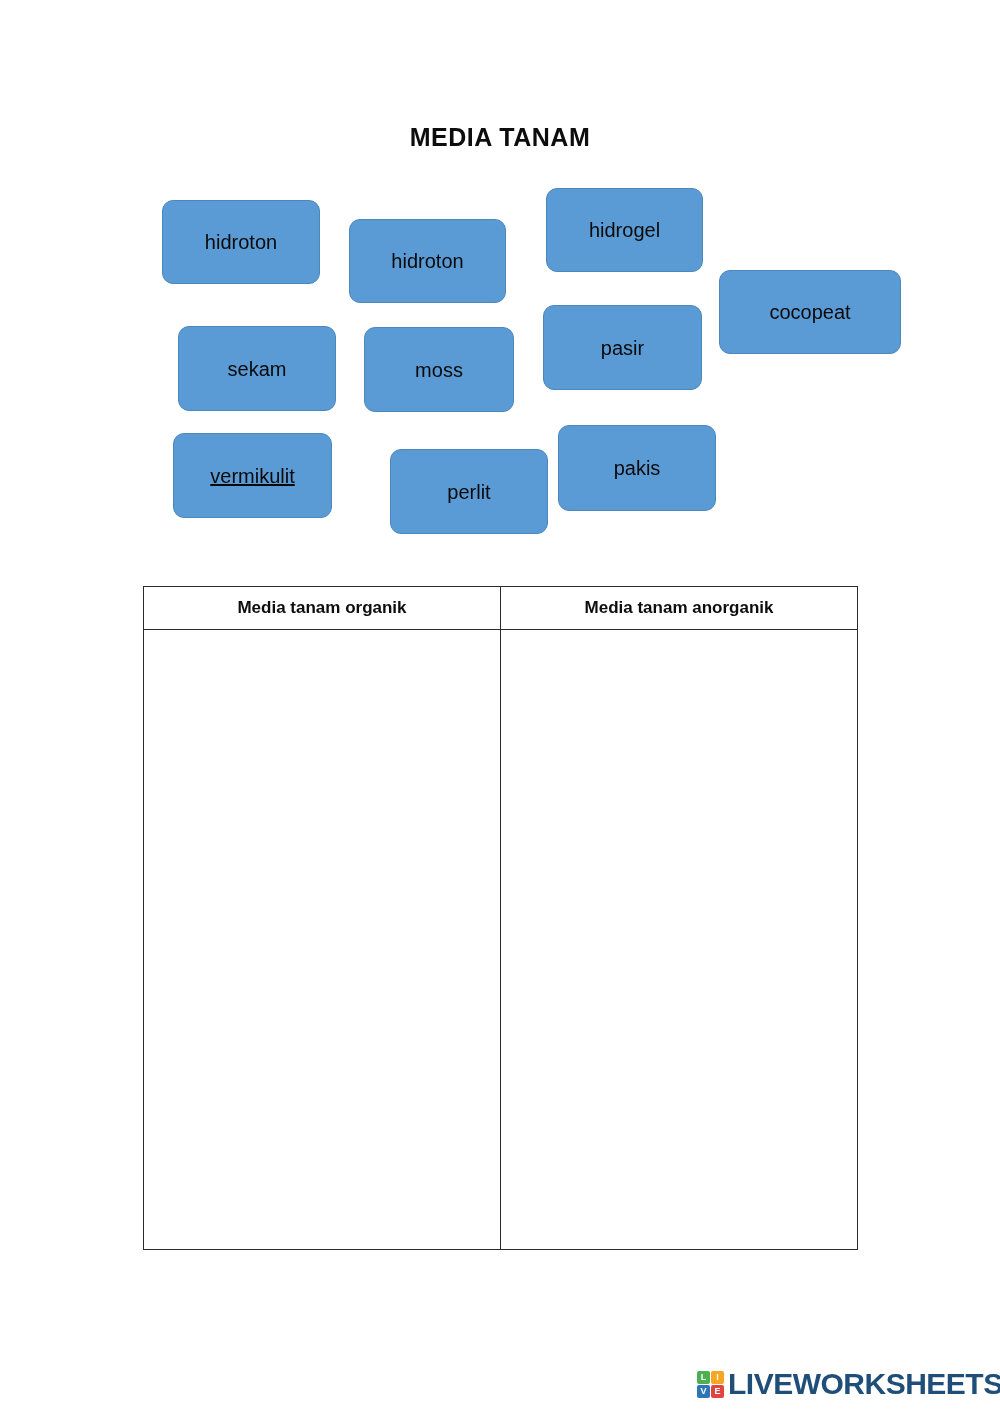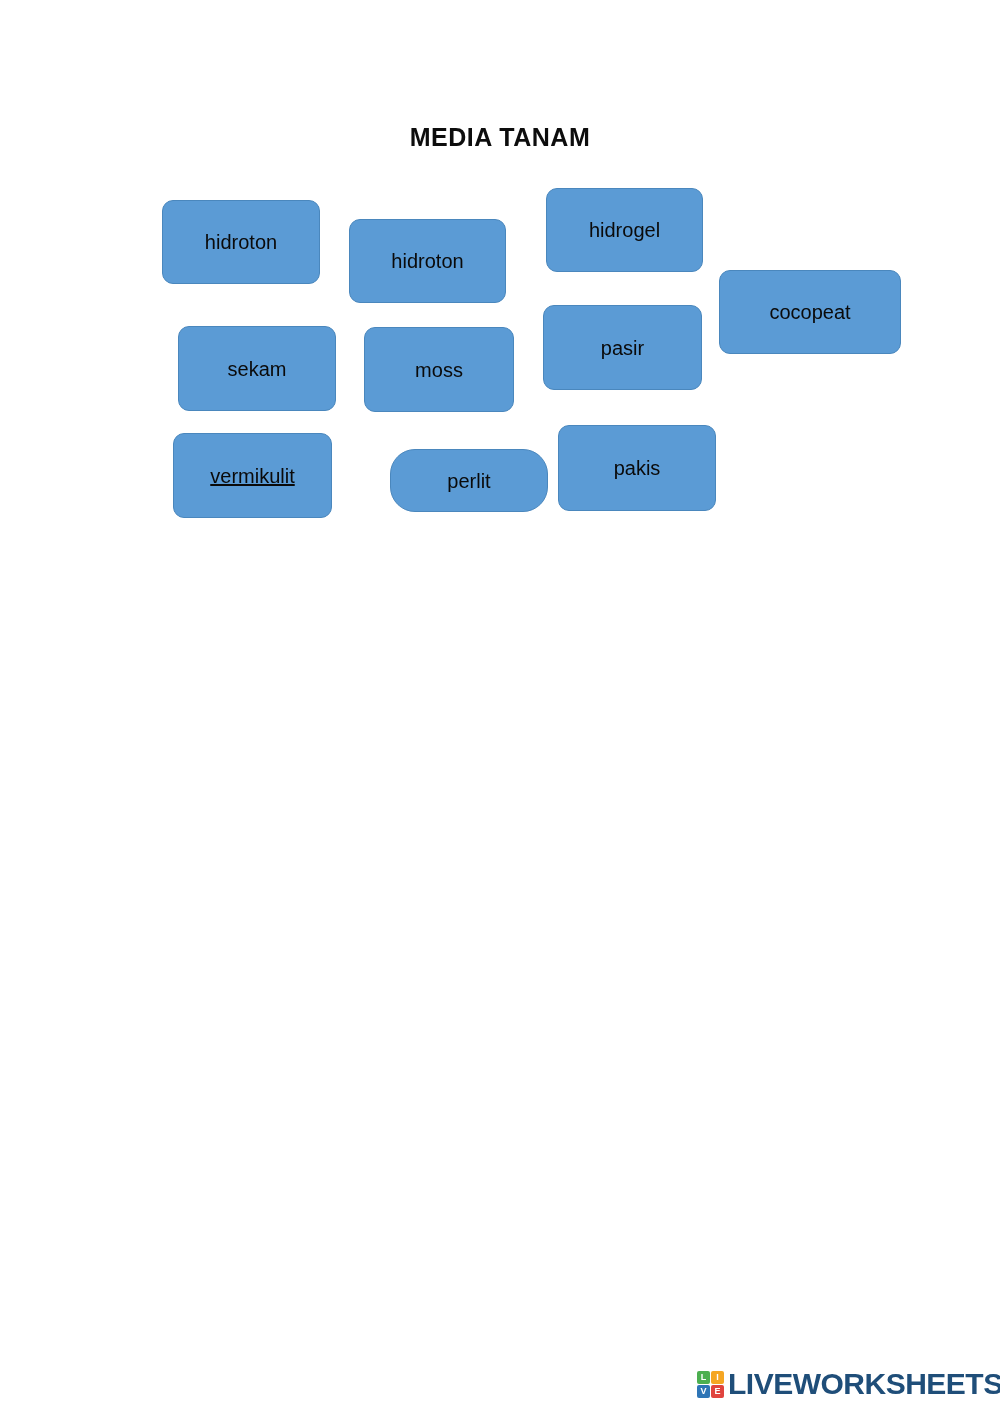--- a/index.html
+++ b/index.html
@@ -135,24 +135,34 @@
 
   <div id="tiles-layer">
       <div class="tile" style="left: 162px; top: 200px; width: 158px; height: 84px;">hidroton</div>
       <div class="tile" style="left: 349px; top: 219px; width: 157px; height: 84px;">hidroton</div>
       <div class="tile" style="left: 546px; top: 188px; width: 157px; height: 84px;">hidrogel</div>
       <div class="tile" style="left: 719px; top: 270px; width: 182px; height: 84px;">cocopeat</div>
       <div class="tile" style="left: 178px; top: 326px; width: 158px; height: 85px;">sekam</div>
       <div class="tile" style="left: 364px; top: 327px; width: 150px; height: 85px;">moss</div>
       <div class="tile" style="left: 543px; top: 305px; width: 159px; height: 85px;">pasir</div>
       <div class="tile" style="left: 173px; top: 433px; width: 159px; height: 85px; text-decoration: underline;">vermikulit</div>
-      <div class="tile" style="left: 390px; top: 449px; width: 158px; height: 63px; border-radius: 25px;">perlit</div>
+      <div class="tile" style="left: 390px; top: 449px; width: 158px; height: 85px;">perlit</div>
       <div class="tile" style="left: 558px; top: 425px; width: 158px; height: 86px;">pakis</div>
     </div>
 
+  <div class="class-table">
+    <div class="table-head">
+      <div class="th col-left">Media tanam organik</div>
+      <div class="th col-right">Media tanam anorganik</div>
+    </div>
+    <div class="table-body">
+      <div class="td col-left"></div>
+      <div class="td col-right"></div>
+    </div>
+  </div>
 
   <div class="lw-logo">
     <div class="lw-mark">
       <div class="lw-cell lw-l">L</div>
       <div class="lw-cell lw-i">I</div>
       <div class="lw-cell lw-v">V</div>
       <div class="lw-cell lw-e">E</div>
     </div>
     <div class="lw-word">LIVEWORKSHEETS</div>
   </div>

